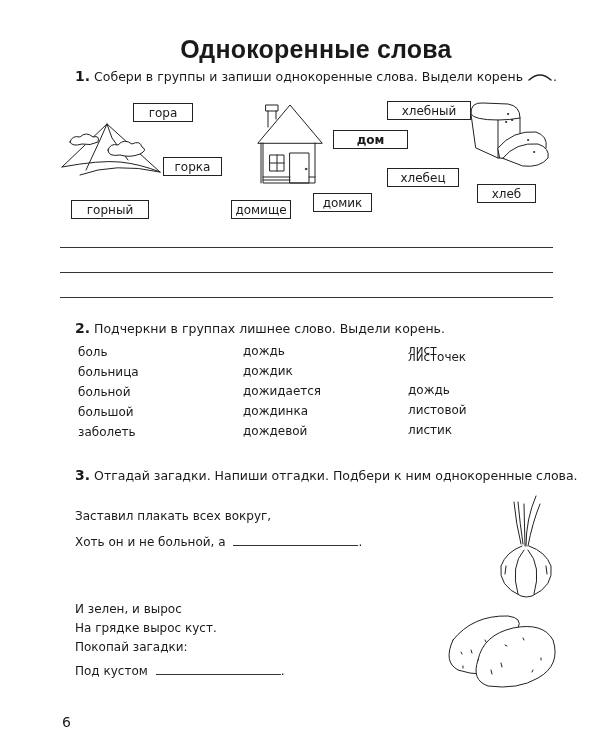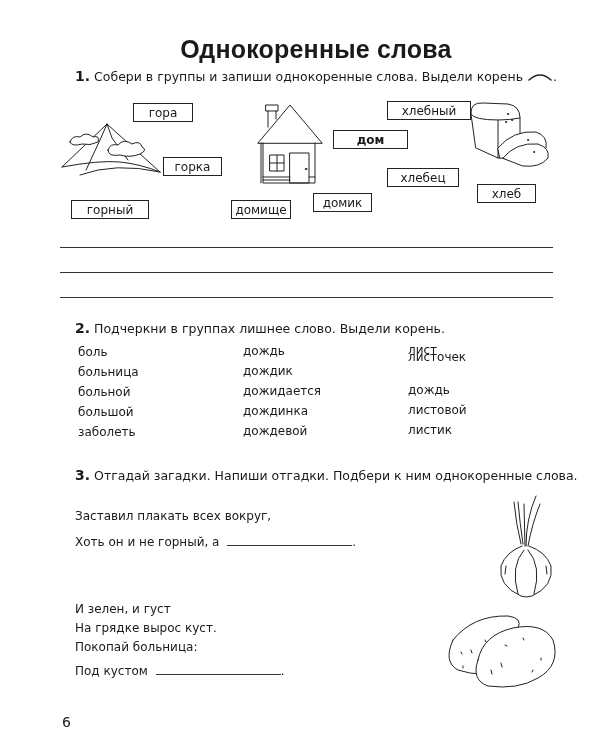--- a/index.html
+++ b/index.html
@@ -124,29 +124,29 @@
 </div>
 
 <div class="abs task" style="left:75px; top:467px;">
   <b>3.</b>
   <span>Отгадай загадки. Напиши отгадки. Подбери к ним однокоренные слова.</span>
 </div>
 
 <div>
   <div class="riddle" style="left:75px; top:509px;">Заставил плакать всех вокруг,</div>
   <div class="riddle" style="left:75px; top:535px;">
-    <span>Хоть он и не горный, а</span>
+    <span>Хоть он и не больной, а</span>
     <span class="blank" style="width:125px; margin-left:4px;"></span><span>.</span>
   </div>
 </div>
 
 <div>
-  <div class="riddle" style="left:75px; top:602px;">И зелен, и густ</div>
+  <div class="riddle" style="left:75px; top:602px;">И зелен, и вырос</div>
   <div class="riddle" style="left:75px; top:621px;">На грядке вырос куст.</div>
-  <div class="riddle" style="left:75px; top:640px;">Покопай больница:</div>
+  <div class="riddle" style="left:75px; top:640px;">Покопай загадки:</div>
   <div class="riddle" style="left:75px; top:664px;">
     <span>Под кустом</span>
     <span class="blank" style="width:125px; margin-left:4px;"></span><span>.</span>
   </div>
 </div>
 
 <svg style="left:496px; top:494px;" width="60" height="110" viewBox="0 0 60 110">
   <path d="M18 8 Q20 30 25 50"></path>
   <path d="M28 10 L29 52"></path>
   <path d="M40 2 Q30 25 30 52"></path>

